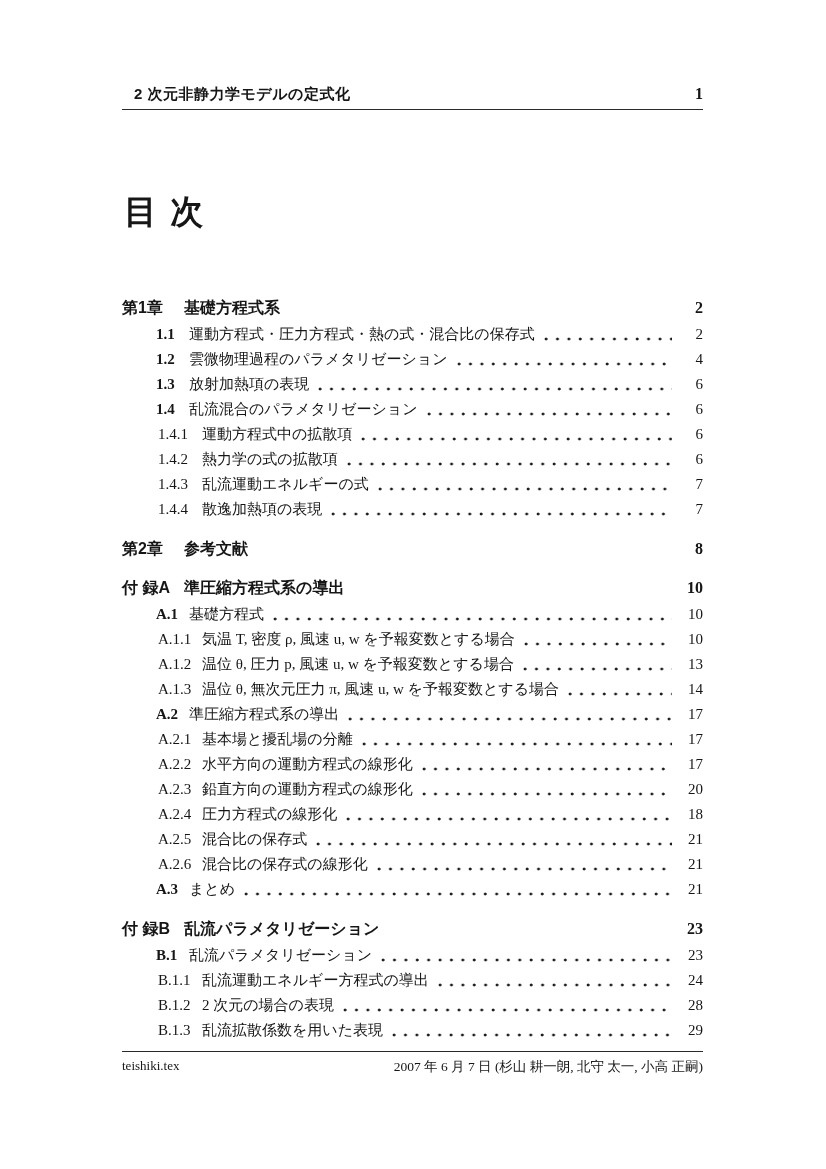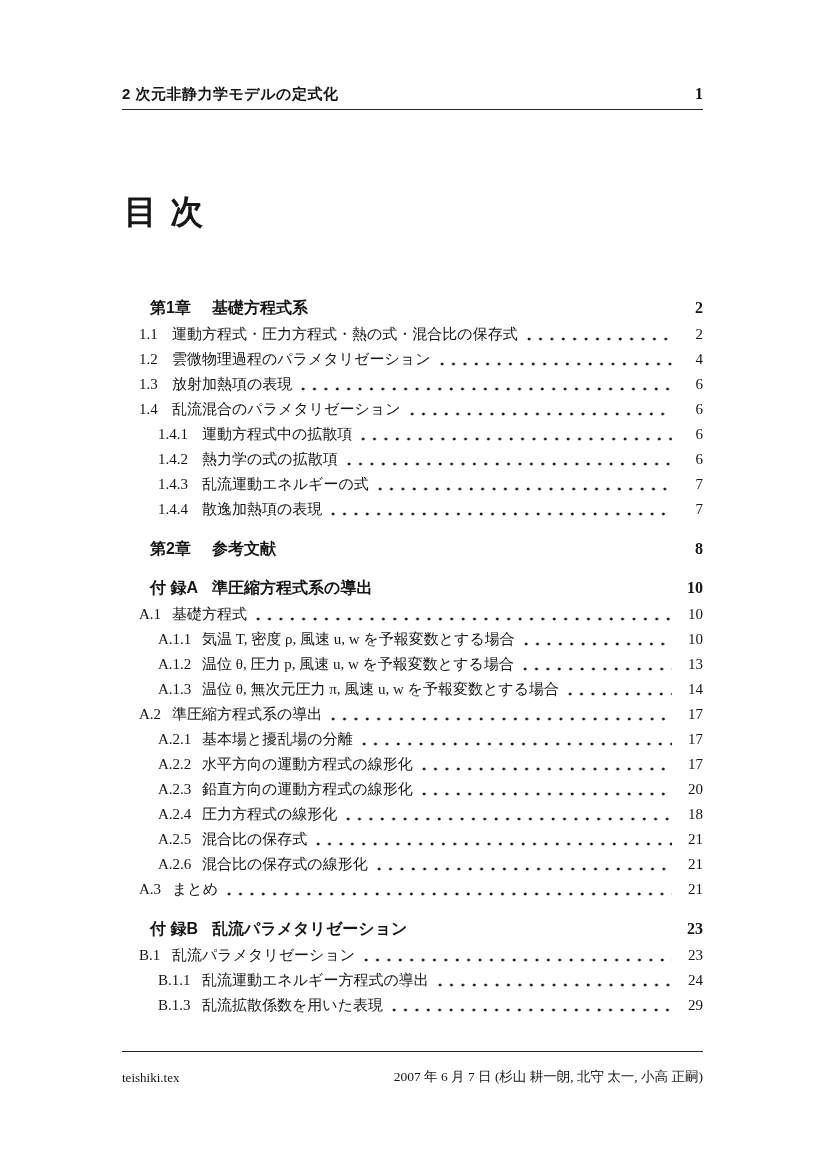--- a/index.html
+++ b/index.html
@@ -13,21 +13,21 @@
   }
 
   
   .header {
     position:absolute; left:122px; right:123px; top:85px;
     display:flex; justify-content:space-between; align-items:baseline;
     border-bottom:1.5px solid #2a2a2a; padding-bottom:5px;
   }
   .header-title {
     font-family:"Liberation Sans","DejaVu Sans",sans-serif;
-    font-weight:bold; font-size:15px; letter-spacing:0.5px;
+    font-weight:bold; font-size:15px; letter-spacing:0.5px;margin-left:12px;
   }
   .header-page {
     font-family:"Liberation Serif","DejaVu Serif",serif;
     font-weight:bold; font-size:16px;
   }
 
   
   .toc-title {
     position:absolute; left:124px; top:190px; margin:0;
     font-family:"Liberation Sans","DejaVu Sans",sans-serif;
@@ -36,39 +36,39 @@
 
   
   .toc { position:absolute; left:122px; right:123px; top:295px; }
   .row { display:flex; align-items:baseline; line-height:25px; font-size:15px; }
   .row.chapter {
     margin-top:14px; margin-bottom:2px;
     font-family:"Liberation Sans","DejaVu Sans",sans-serif;
     font-weight:bold; font-size:16px;
   }
   .toc .row.chapter:first-child { margin-top:0; }
-  .row.chapter .label { width:62px; flex:0 0 auto;margin-left:28px; }
+  .row.chapter .label { width:62px; flex:0 0 auto; }
   .row.chapter .pg { font-family:"Liberation Serif","DejaVu Serif",serif; font-size:16px; }
-  .row.section .num { margin-left:17px; width:33px; flex:0 0 auto; }
+  .row.section .num { margin-left:34px; width:33px; flex:0 0 auto;font-weight:bold; }
   .row.subsection .num { margin-left:36px; width:44px; flex:0 0 auto; }
   .title { flex:0 1 auto; white-space:nowrap;text-align:right; }
   .leader {
     flex:1 1 10px; align-self:flex-end;
     height:6px; margin:0 5px 5px 9px; min-width:4px;
     background-image:radial-gradient(circle at 2px 3px, #1c1c1c 1.25px, rgba(0,0,0,0) 1.7px);
     background-size:11.4px 6px; background-repeat:repeat-x;
   }
   .spacer { flex:1 1 auto; }
   .pg { flex:0 0 auto; min-width:26px; text-align:right; }
 
   
   .footer {
     position:absolute; left:122px; right:123px; top:1051px;
-    border-top:1.5px solid #2a2a2a; padding-top:16px;
-    display:flex; justify-content:space-between; align-items:flex-end;
+    border-top:1.5px solid #2a2a2a; padding-top:6px;
+    display:flex; justify-content:space-between; align-items:flex-start;
     font-size:13.5px;
   }
   .footer .file { font-size:13px; }
 </style>
 </head>
 <body>
 
 <div class="page">
 
   <div class="header">
@@ -229,20 +229,26 @@
     <span class="leader"></span>
     <span class="pg">23</span>
   </div>
       <div class="row subsection">
     <span class="num">B.1.1</span>
     <span class="title">乱流運動エネルギー方程式の導出</span>
     <span class="leader"></span>
     <span class="pg">24</span>
   </div>
       <div class="row subsection">
+    <span class="num">B.1.2</span>
+    <span class="title">2 次元の場合の表現</span>
+    <span class="leader"></span>
+    <span class="pg">28</span>
+  </div>
+      <div class="row subsection">
     <span class="num">B.1.3</span>
     <span class="title">乱流拡散係数を用いた表現</span>
     <span class="leader"></span>
     <span class="pg">29</span>
   </div>
     </div>
 
   <div class="footer">
     <span class="file">teishiki.tex</span>
     <span class="date">2007 年 6 月 7 日 (杉山 耕一朗, 北守 太一, 小高 正嗣)</span>

